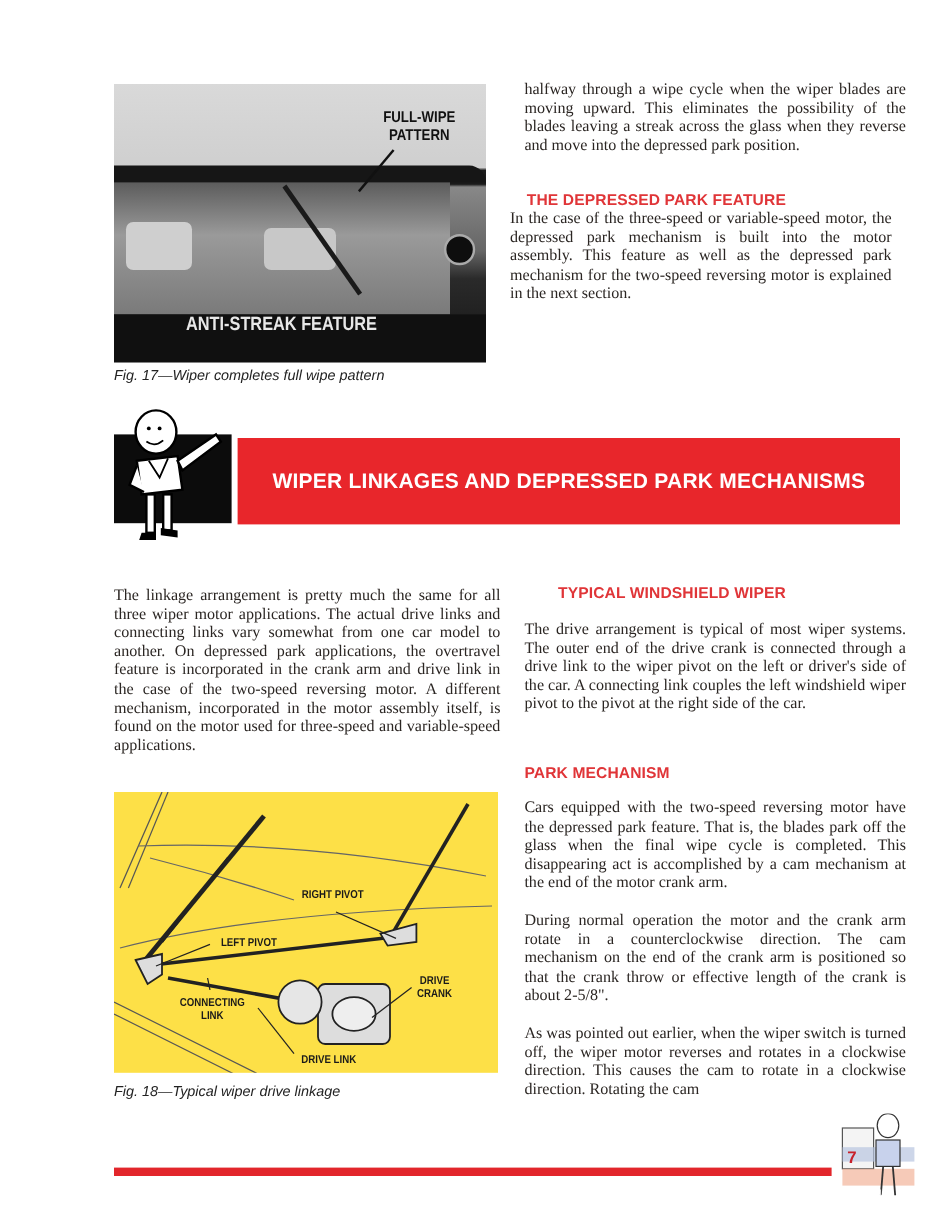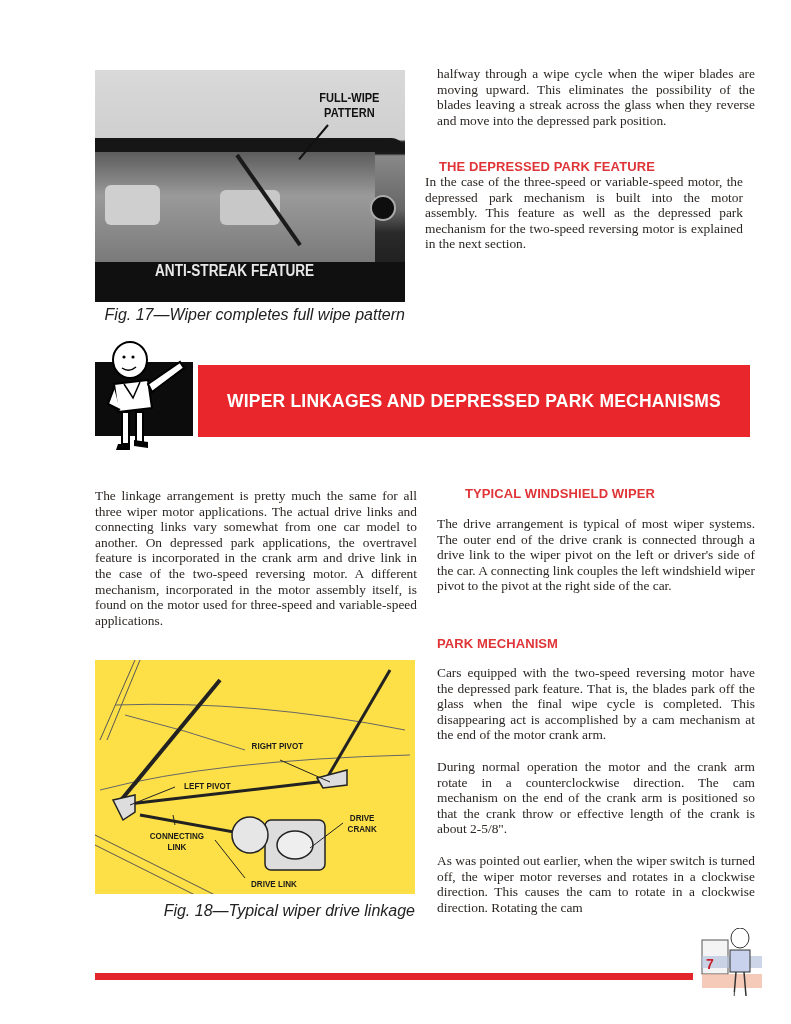--- a/index.html
+++ b/index.html
@@ -10,21 +10,21 @@
   .abs { position: absolute; }
   .body-text {
     font-size: 13.4px; line-height: 15.6px; text-align: justify; color: #2b2623;
   }
   .red-head {
     font-family: "Liberation Sans", "DejaVu Sans", sans-serif; font-weight: bold;
     color: #e03538; font-size: 13px; line-height: 14px; letter-spacing: 0.1px;
   }
   .caption {
     font-family: "Liberation Sans", "DejaVu Sans", sans-serif; font-style: italic;
-    font-size: 16px; color: #222; text-align: right;
+    font-size: 12px; color: #222; text-align: left;
   }
   
   .photo {
     left: 95px; top: 70px; width: 310px; height: 232px;
     background: linear-gradient(#d9d9d9 0%, #cfcfcf 30%, #1c1c1c 31%, #1a1a1a 36%, #888 37%, #666 60%, #2a2a2a 70%, #151515 100%);
     overflow: hidden;
   }
   .photo .roof { left: 0; top: 68px; width: 310px; height: 14px; background: #161616; border-radius: 0 40px 0 0; }
   .photo .glass { left: 0; top: 82px; width: 280px; height: 110px; background: linear-gradient(#5c5c5c, #9a9a9a 40%, #7a7a7a); }
   .photo .seat1 { left: 10px; top: 115px; width: 55px; height: 40px; background: #cfcfcf; border-radius: 6px; }

